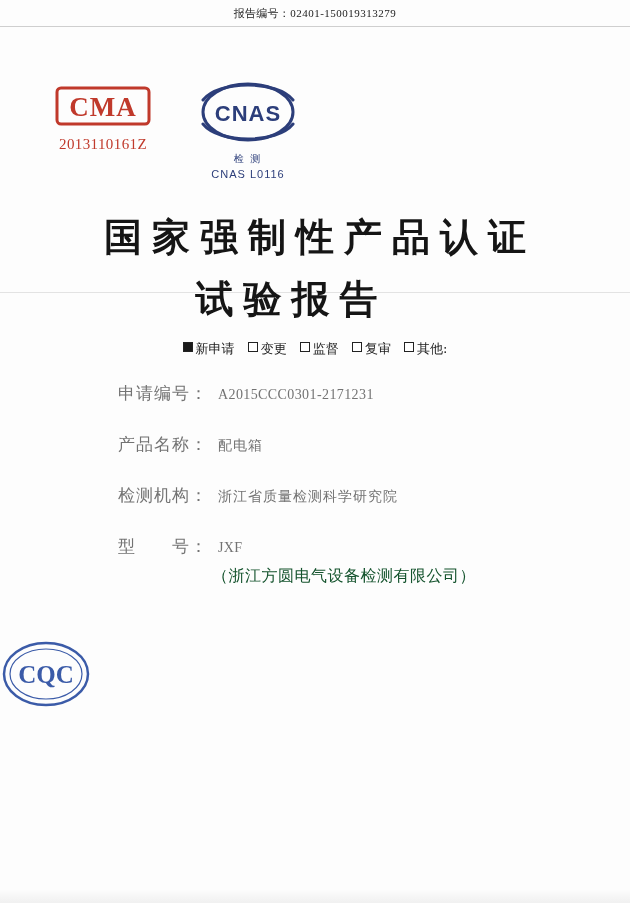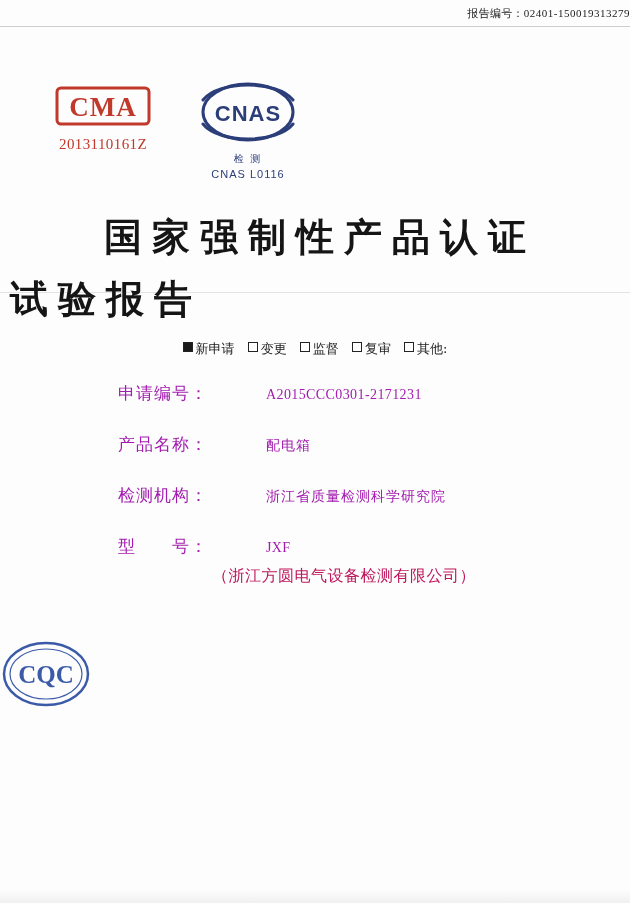--- a/index.html
+++ b/index.html
@@ -22,21 +22,21 @@
     background: #fdfdfd;
     box-sizing: border-box;
   }
 
   
   .report-no-wrap {
     position: absolute;
     top: 6px;
     left: 0;
     width: 630px;
-    text-align: right;
+    text-align: center;
     font-size: 11px;
     letter-spacing: 0.3px;
     color: #222;
   }
   .report-no-wrap .rn-label {
     font-family: "Liberation Serif", serif;
   }
   .report-no-wrap .rn-value {
     font-family: "Liberation Serif", serif;
     letter-spacing: 0.5px;
@@ -123,20 +123,21 @@
     font-weight: bold;
     font-family: "DejaVu Serif", serif;
     color: #151515;
     text-indent: 10px;
   }
   .title-sub {
     position: absolute;
     top: 274px;
     left: 0;
     width: 573px;
+    text-align: center;
     font-size: 38px;
     letter-spacing: 10px;
     font-weight: bold;
     font-family: Liberation Sans, sans-serif;
     color: #151515;
     text-indent: 10px;
   }
   .hr-mid {
     position: absolute;
     top: 292px;
@@ -182,22 +183,21 @@
     top: 382px;
     left: 118px;
     width: 430px;
   }
   .field-row {
     display: flex;
     align-items: baseline;
     margin-bottom: 28px;
     font-size: 17px;
     font-family: "DejaVu Serif", serif;
-    color: #a21caf;
-    gap: 48px;
+    color: #737373;
   }
   .field-label {
     flex: 0 0 auto;
     letter-spacing: 1px;
     white-space: nowrap;
   }
   .field-label.spread {
     letter-spacing: 1px;
   }
   .field-value {
@@ -211,21 +211,21 @@
     font-family: "DejaVu Serif", serif;
     letter-spacing: 1px;
   }
   .field-extra {
     margin-left: 94px;
     margin-top: -20px;
     margin-bottom: 26px;
     font-size: 16px;
     font-family: "DejaVu Serif", serif;
     letter-spacing: 0.5px;
-    color: #be185d;
+    color: #14532d;
   }
 
   
   .cqc-wrap {
     position: absolute;
     top: 638px;
     left: 0;
     width: 630px;
     text-align: left;
   }

